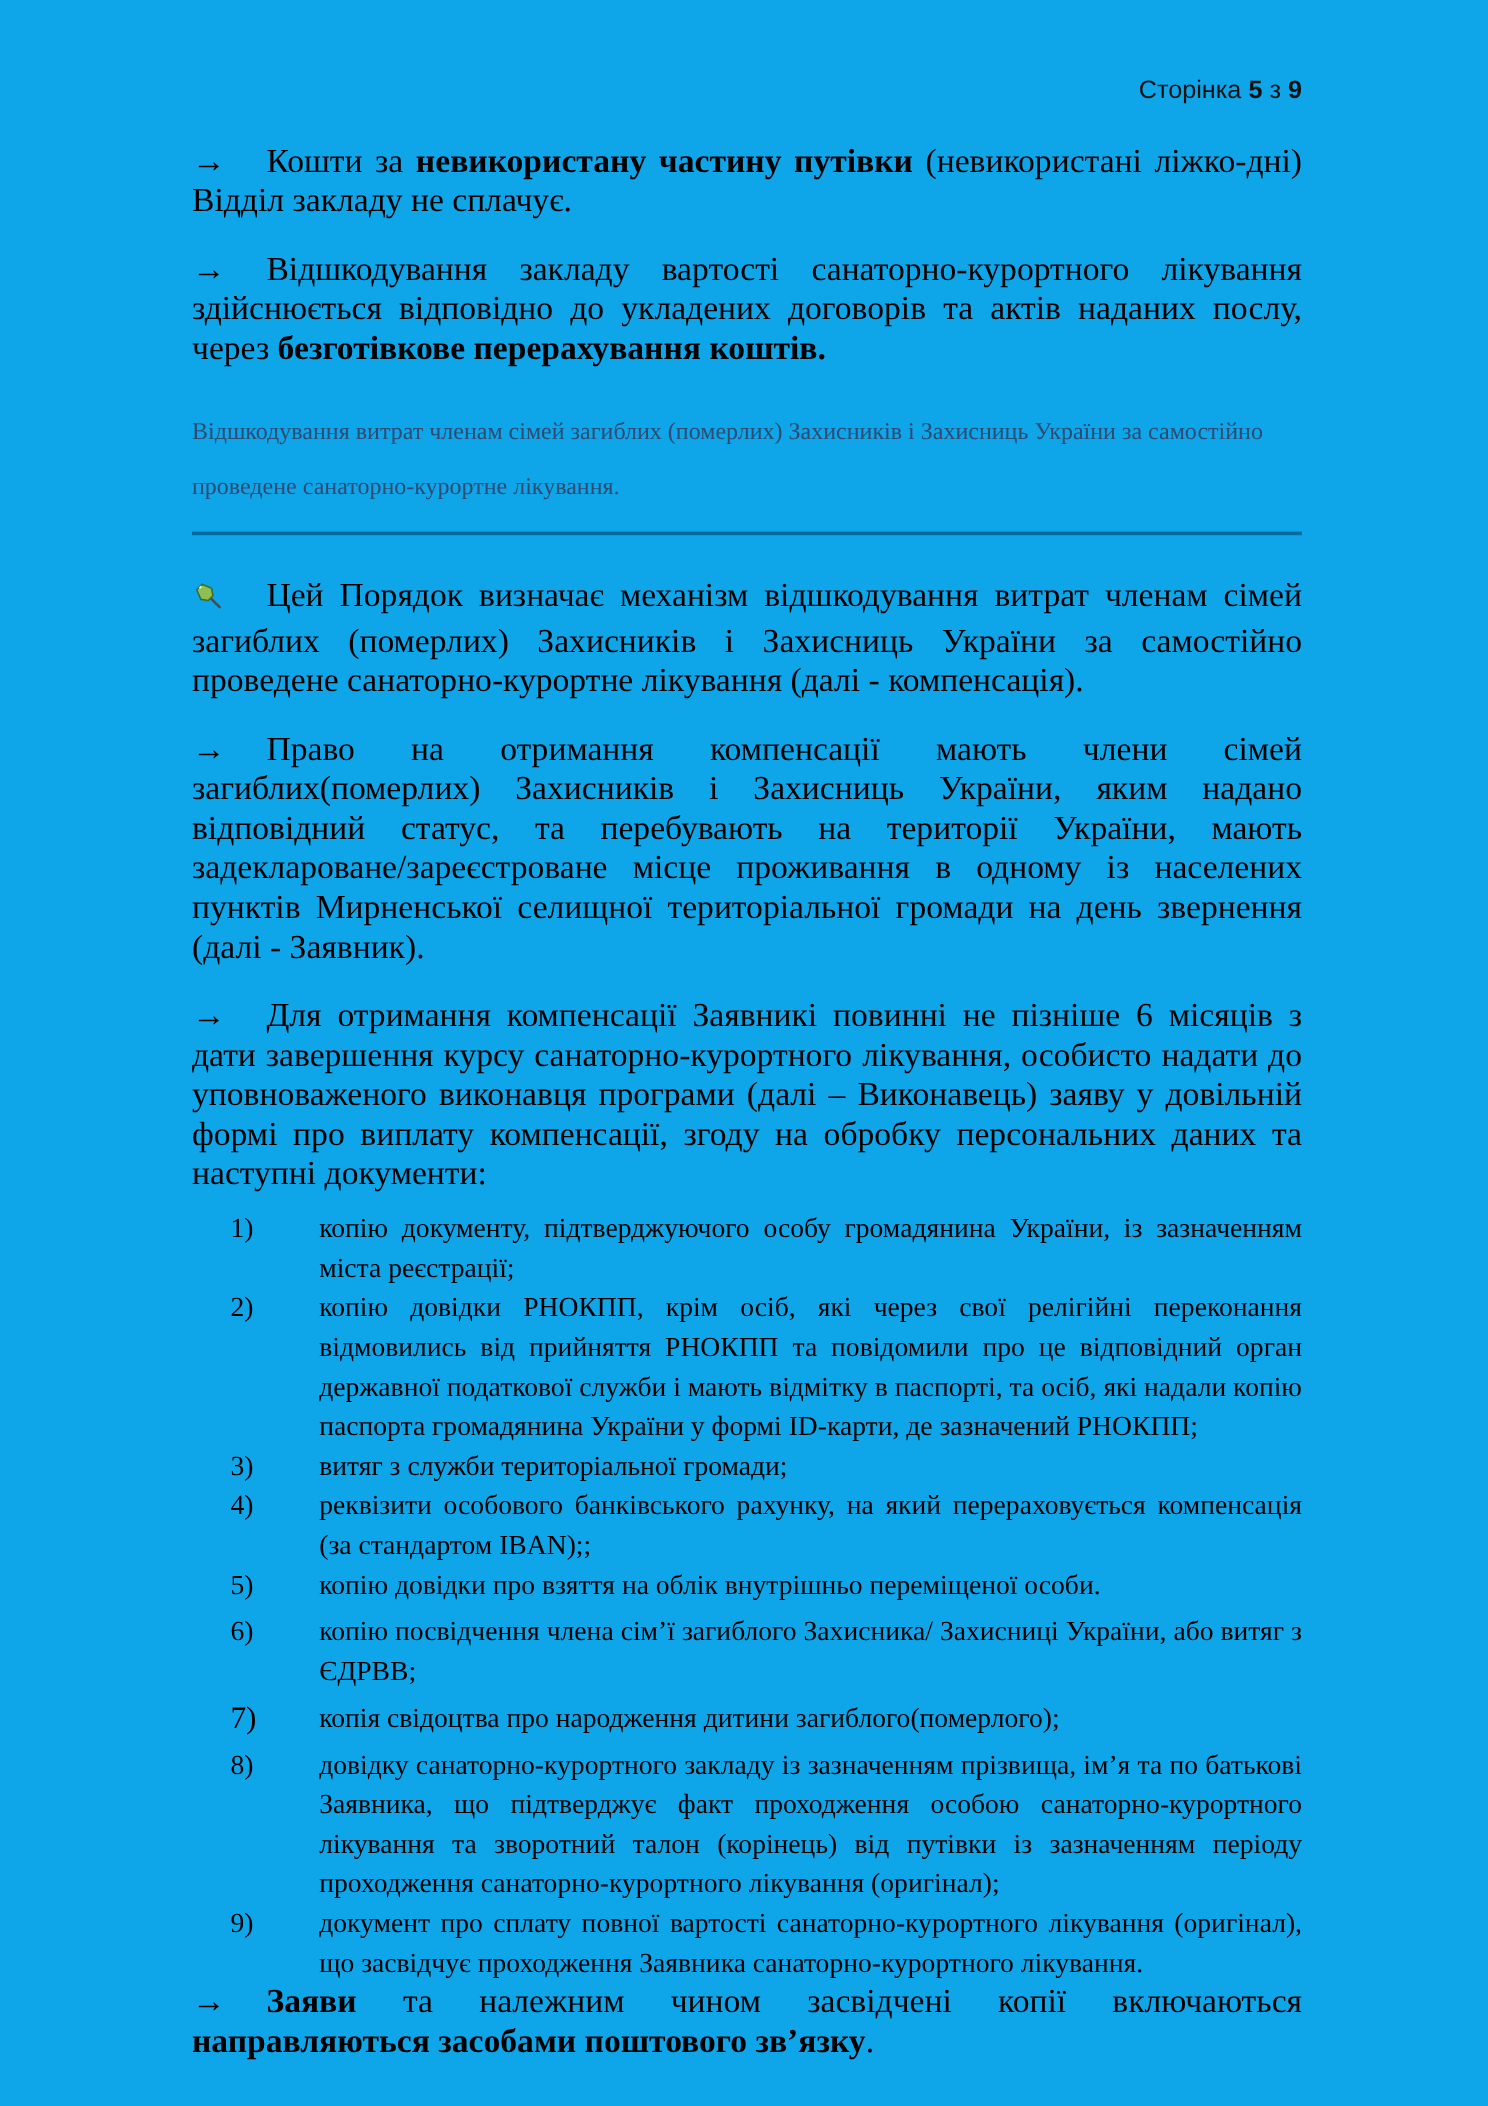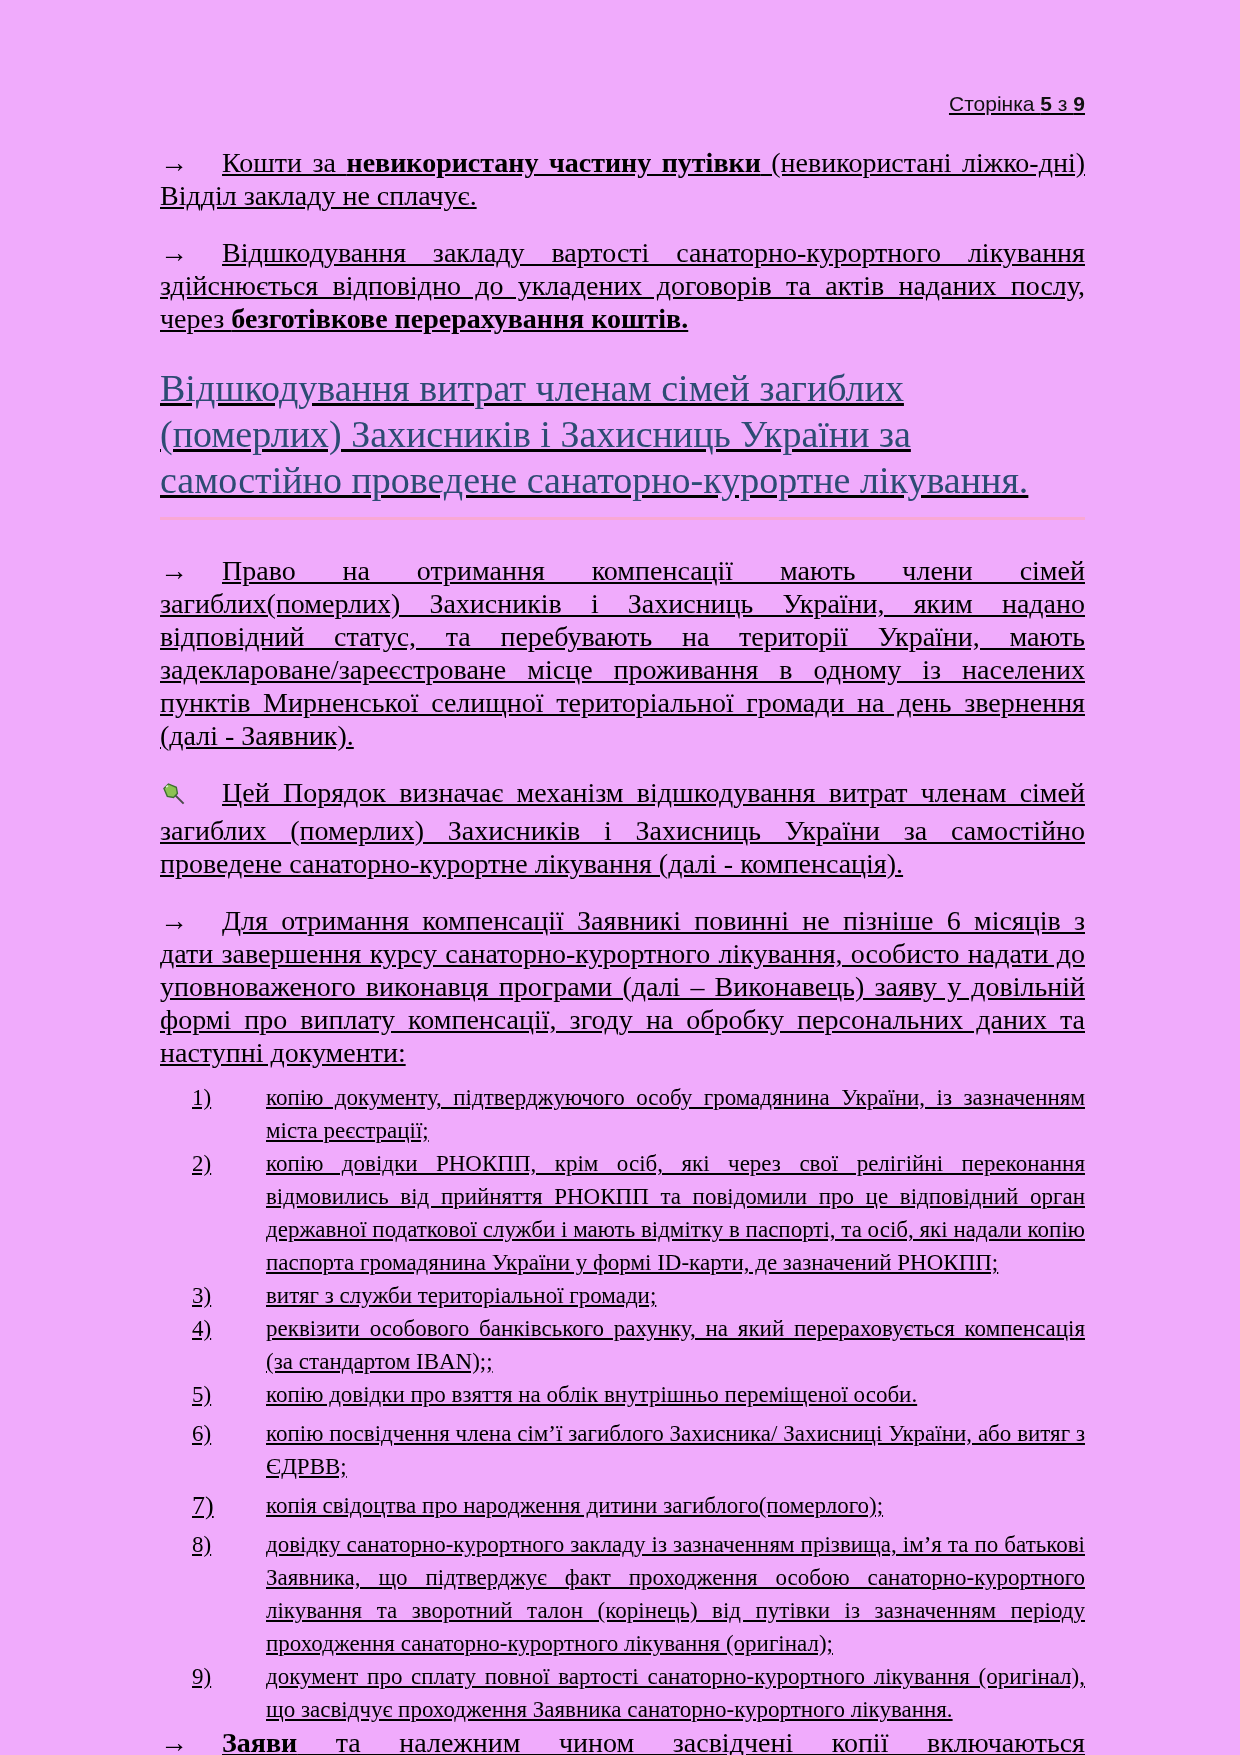--- a/index.html
+++ b/index.html
@@ -1,38 +1,38 @@
 <!DOCTYPE html>
 <html lang="uk"><head>
 <meta charset="utf-8">
 <style>
   html,body { margin:0; padding:0; background:#ffffff; }
   body { width:1240px; height:1755px; font-family:"Liberation Serif", serif; color:#000; }
   .page {
     box-sizing:border-box; width:1240px; height:1755px;
-    padding:92px 155px 40px 160px; background:#f0abfc; overflow:hidden;text-decoration:underline;
+    padding:64px 155px 40px 160px; background:#0ea5e9; overflow:hidden;
   }
   .page-header {
     font-family:"Liberation Sans", sans-serif;
     font-size:21px; text-align:right; margin:0 0 30px 0; color:#111;
   }
   .page-header b { font-weight:bold; }
   p.para {
     font-size:28px; line-height:33px; text-align:justify;
     margin:0 0 24px 0;
   }
   .bullet { display:inline-block; width:62px; }
   .pin-wrap { display:inline-block; width:62px; vertical-align:-5px; }
   h1.heading {
     font-weight:normal;
-    font-size:38px; line-height:46px;
+    font-size:20px; line-height:46px;
     color:#2D4B73;
     margin:30px 0 34px 0;
     padding-bottom:14px;
-    border-bottom:3px solid #f9a8d4;
+    border-bottom:3px solid #0369a1;
   }
   .doc-list { margin:0 0 0 32px; }
   .li-row { display:flex; font-size:23px; line-height:33px; }
   .li-row .num { width:30px; flex:none; }
   .li-row .txt { flex:1; text-align:justify;margin-left:44px; }
   .li-row.sp-top { margin-top:6px; }
   .li-row.sp-bot { margin-bottom:6px; }
   .num-big { font-size:26px; }
   p.final { margin-bottom:0; }
 </style>
@@ -43,27 +43,27 @@
 
   <div class="page-header"><span>Сторінка </span><b>5</b><span> з </span><b>9</b></div>
 
   <p class="para"><span class="bullet">→</span><span>Кошти за </span><b>невикористану частину путівки</b><span> (невикористані ліжко-дні) Відділ закладу не сплачує.</span></p>
 
   <p class="para"><span class="bullet">→</span><span>Відшкодування закладу вартості санаторно-курортного лікування здійснюється відповідно до укладених договорів та актів наданих послу, через </span><b>безготівкове перерахування коштів.</b></p>
 
 
   <h1 class="heading">Відшкодування витрат членам сімей загиблих (померлих) Захисників і Захисниць України за самостійно проведене санаторно-курортне лікування.</h1>
 
-  <p class="para"><span class="bullet">→</span><span>Право на отримання компенсації мають члени сімей загиблих(померлих) Захисників і Захисниць України, яким надано відповідний статус, та перебувають на території України, мають задеклароване/зареєстроване місце проживання в одному із населених пунктів Мирненської селищної територіальної громади на день звернення (далі - Заявник).</span></p>
-
   <p class="para"><span class="pin-wrap"><svg width="27" height="27" viewBox="0 0 24 24" aria-hidden="true">
           <path d="M13 13 L21 21" stroke="#4a4a4a" stroke-width="1.8" fill="none"></path>
           <path d="M3.5 7.5 L7.5 3.5 L14.5 6.5 L15.5 12 L12 15.5 L6.5 14.5 Z" fill="#8CC152" stroke="#3C6E2F" stroke-width="1.2"></path>
           <path d="M5.5 6.5 L7 5" stroke="#e6f4d9" stroke-width="1.4" fill="none"></path>
         </svg></span><span>Цей Порядок визначає механізм відшкодування витрат членам сімей загиблих (померлих) Захисників і Захисниць України за самостійно проведене санаторно-курортне лікування (далі - компенсація).</span></p>
+
+  <p class="para"><span class="bullet">→</span><span>Право на отримання компенсації мають члени сімей загиблих(померлих) Захисників і Захисниць України, яким надано відповідний статус, та перебувають на території України, мають задеклароване/зареєстроване місце проживання в одному із населених пунктів Мирненської селищної територіальної громади на день звернення (далі - Заявник).</span></p>
 
   <p class="para" style="margin-bottom:12px;"><span class="bullet">→</span><span>Для отримання компенсації Заявникі повинні не пізніше 6 місяців з дати завершення курсу санаторно-курортного лікування, особисто надати до уповноваженого виконавця програми (далі – Виконавець) заяву у довільній формі про виплату компенсації, згоду на обробку персональних даних та наступні документи:</span></p>
 
   <div class="doc-list">
     <div class="li-row">
         <span class="num">1)</span>
         <span class="txt">копію документу, підтверджуючого особу громадянина України, із зазначенням міста реєстрації;</span>
       </div>
     <div class="li-row">
         <span class="num">2)</span>

